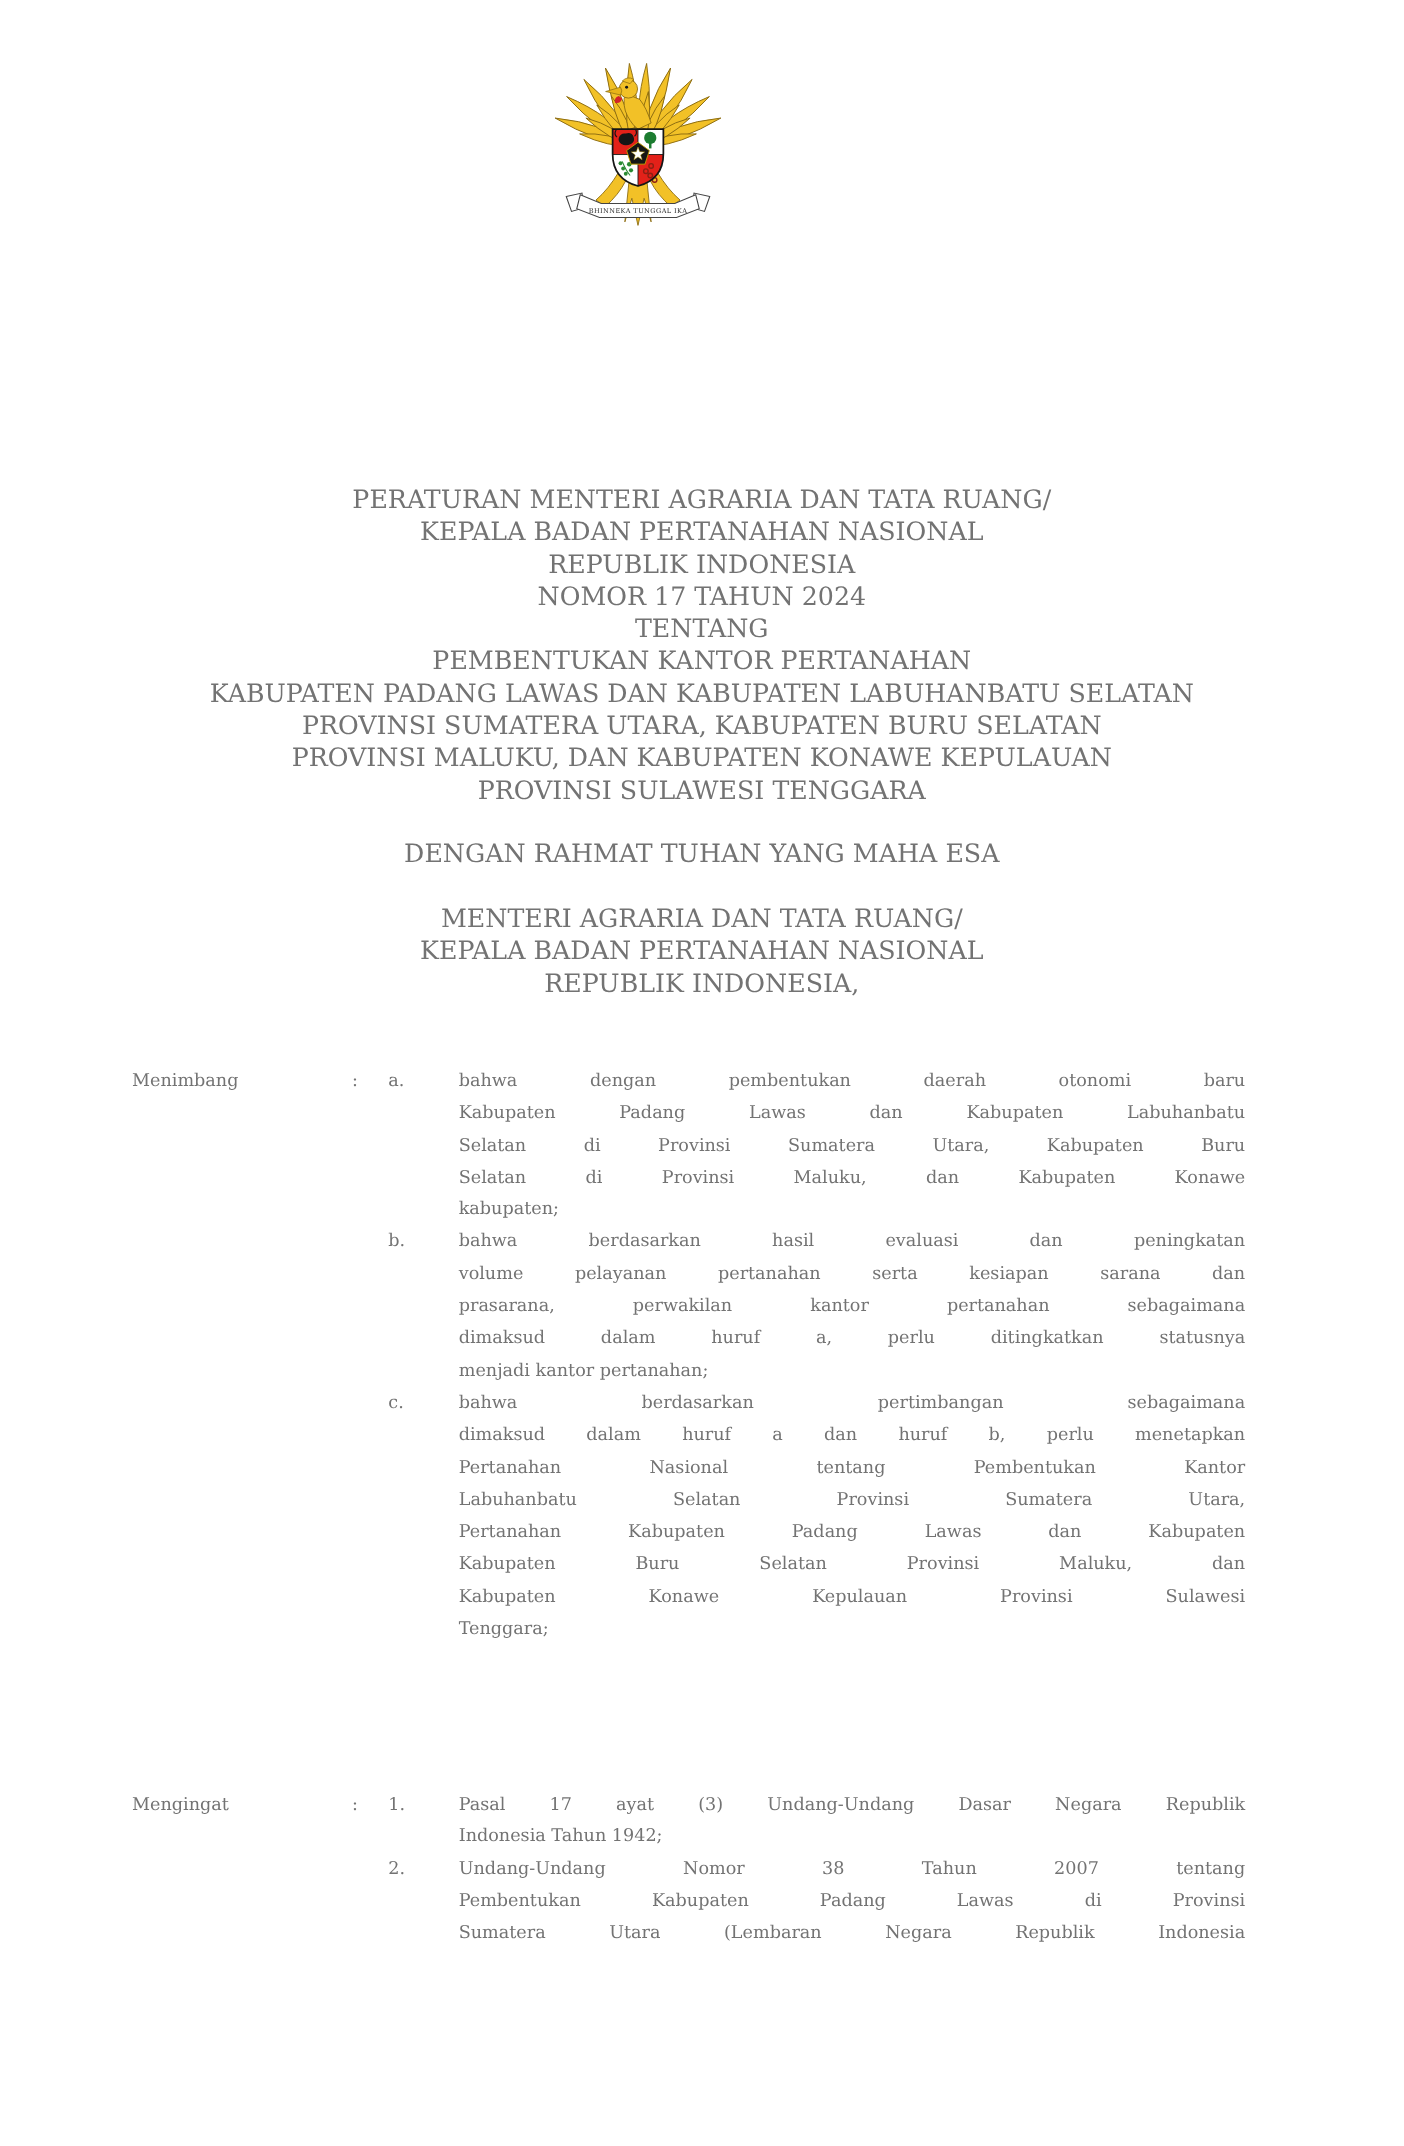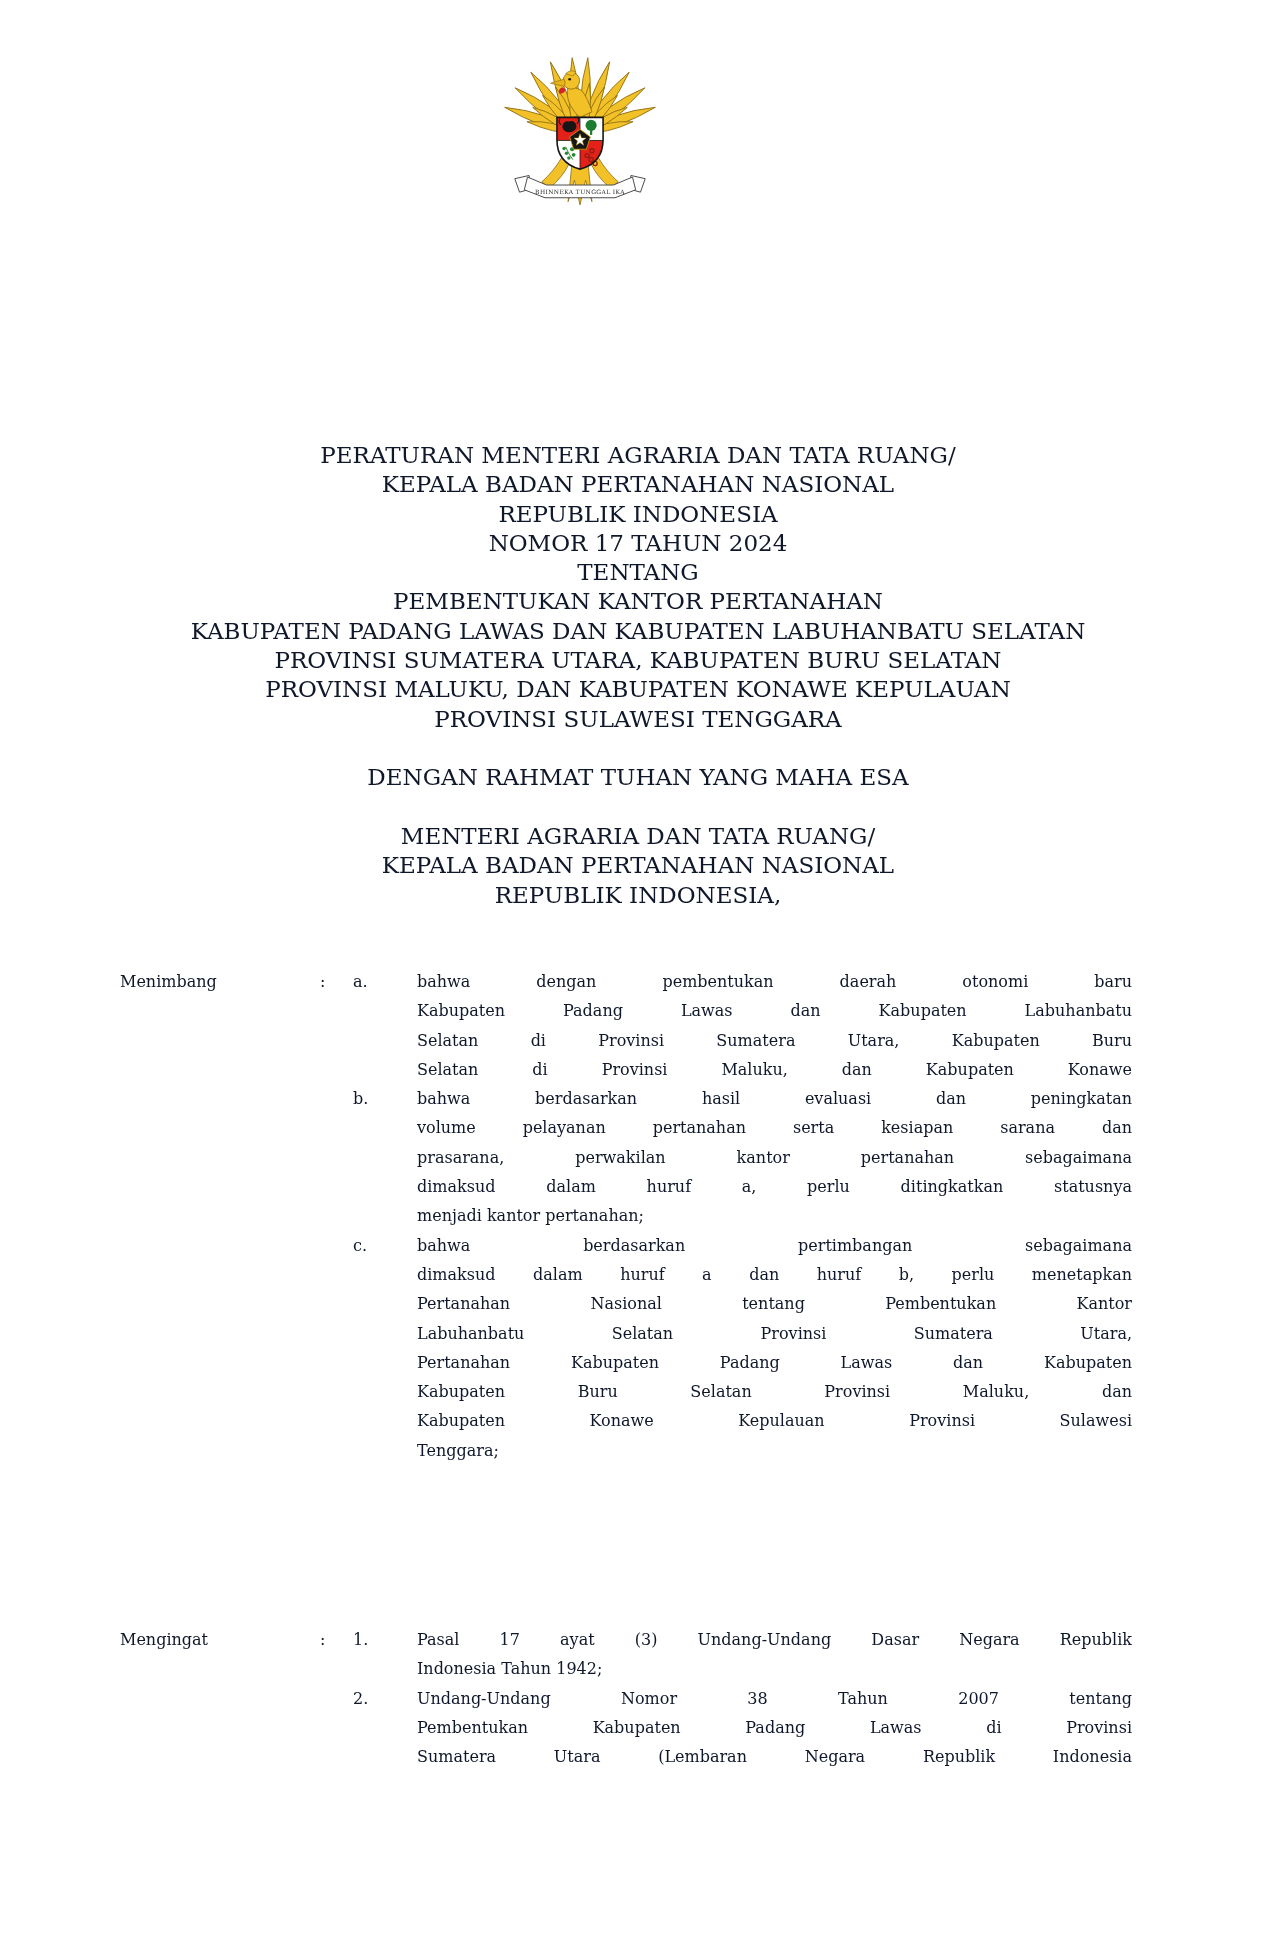--- a/index.html
+++ b/index.html
@@ -2,21 +2,21 @@
 <html><head>
 <meta charset="utf-8">
 <style>
   html, body { margin: 0; padding: 0; background: #ffffff; }
   .page {
     position: relative;
     width: 1160px;
     height: 1951px;
     background: #ffffff;
     font-family: "DejaVu Serif", serif;
-    color: #0f172a;
+    color: #737373;
     overflow: hidden;
   }
   .emblem {
     position: absolute;
     top: 45px;
     left: 50%;
     transform: translateX(-50%);
   }
   .centered-block {
     position: absolute;
@@ -180,20 +180,21 @@
     <div class="sec-label">Menimbang</div>
     <div class="sec-colon">:</div>
     <div class="sec-items">
         <div class="item-row">
           <div class="item-marker">a.</div>
           <div class="item-lines">
             <div class="tline">bahwa dengan pembentukan daerah otonomi baru</div>
             <div class="tline">Kabupaten Padang Lawas dan Kabupaten Labuhanbatu</div>
             <div class="tline">Selatan di Provinsi Sumatera Utara, Kabupaten Buru</div>
             <div class="tline">Selatan di Provinsi Maluku, dan Kabupaten Konawe</div>
+            <div class="tline last">kabupaten;</div>
           </div>
         </div>
         <div class="item-row">
           <div class="item-marker">b.</div>
           <div class="item-lines">
             <div class="tline">bahwa berdasarkan hasil evaluasi dan peningkatan</div>
             <div class="tline">volume pelayanan pertanahan serta kesiapan sarana dan</div>
             <div class="tline">prasarana, perwakilan kantor pertanahan sebagaimana</div>
             <div class="tline">dimaksud dalam huruf a, perlu ditingkatkan statusnya</div>
             <div class="tline last">menjadi kantor pertanahan;</div>

